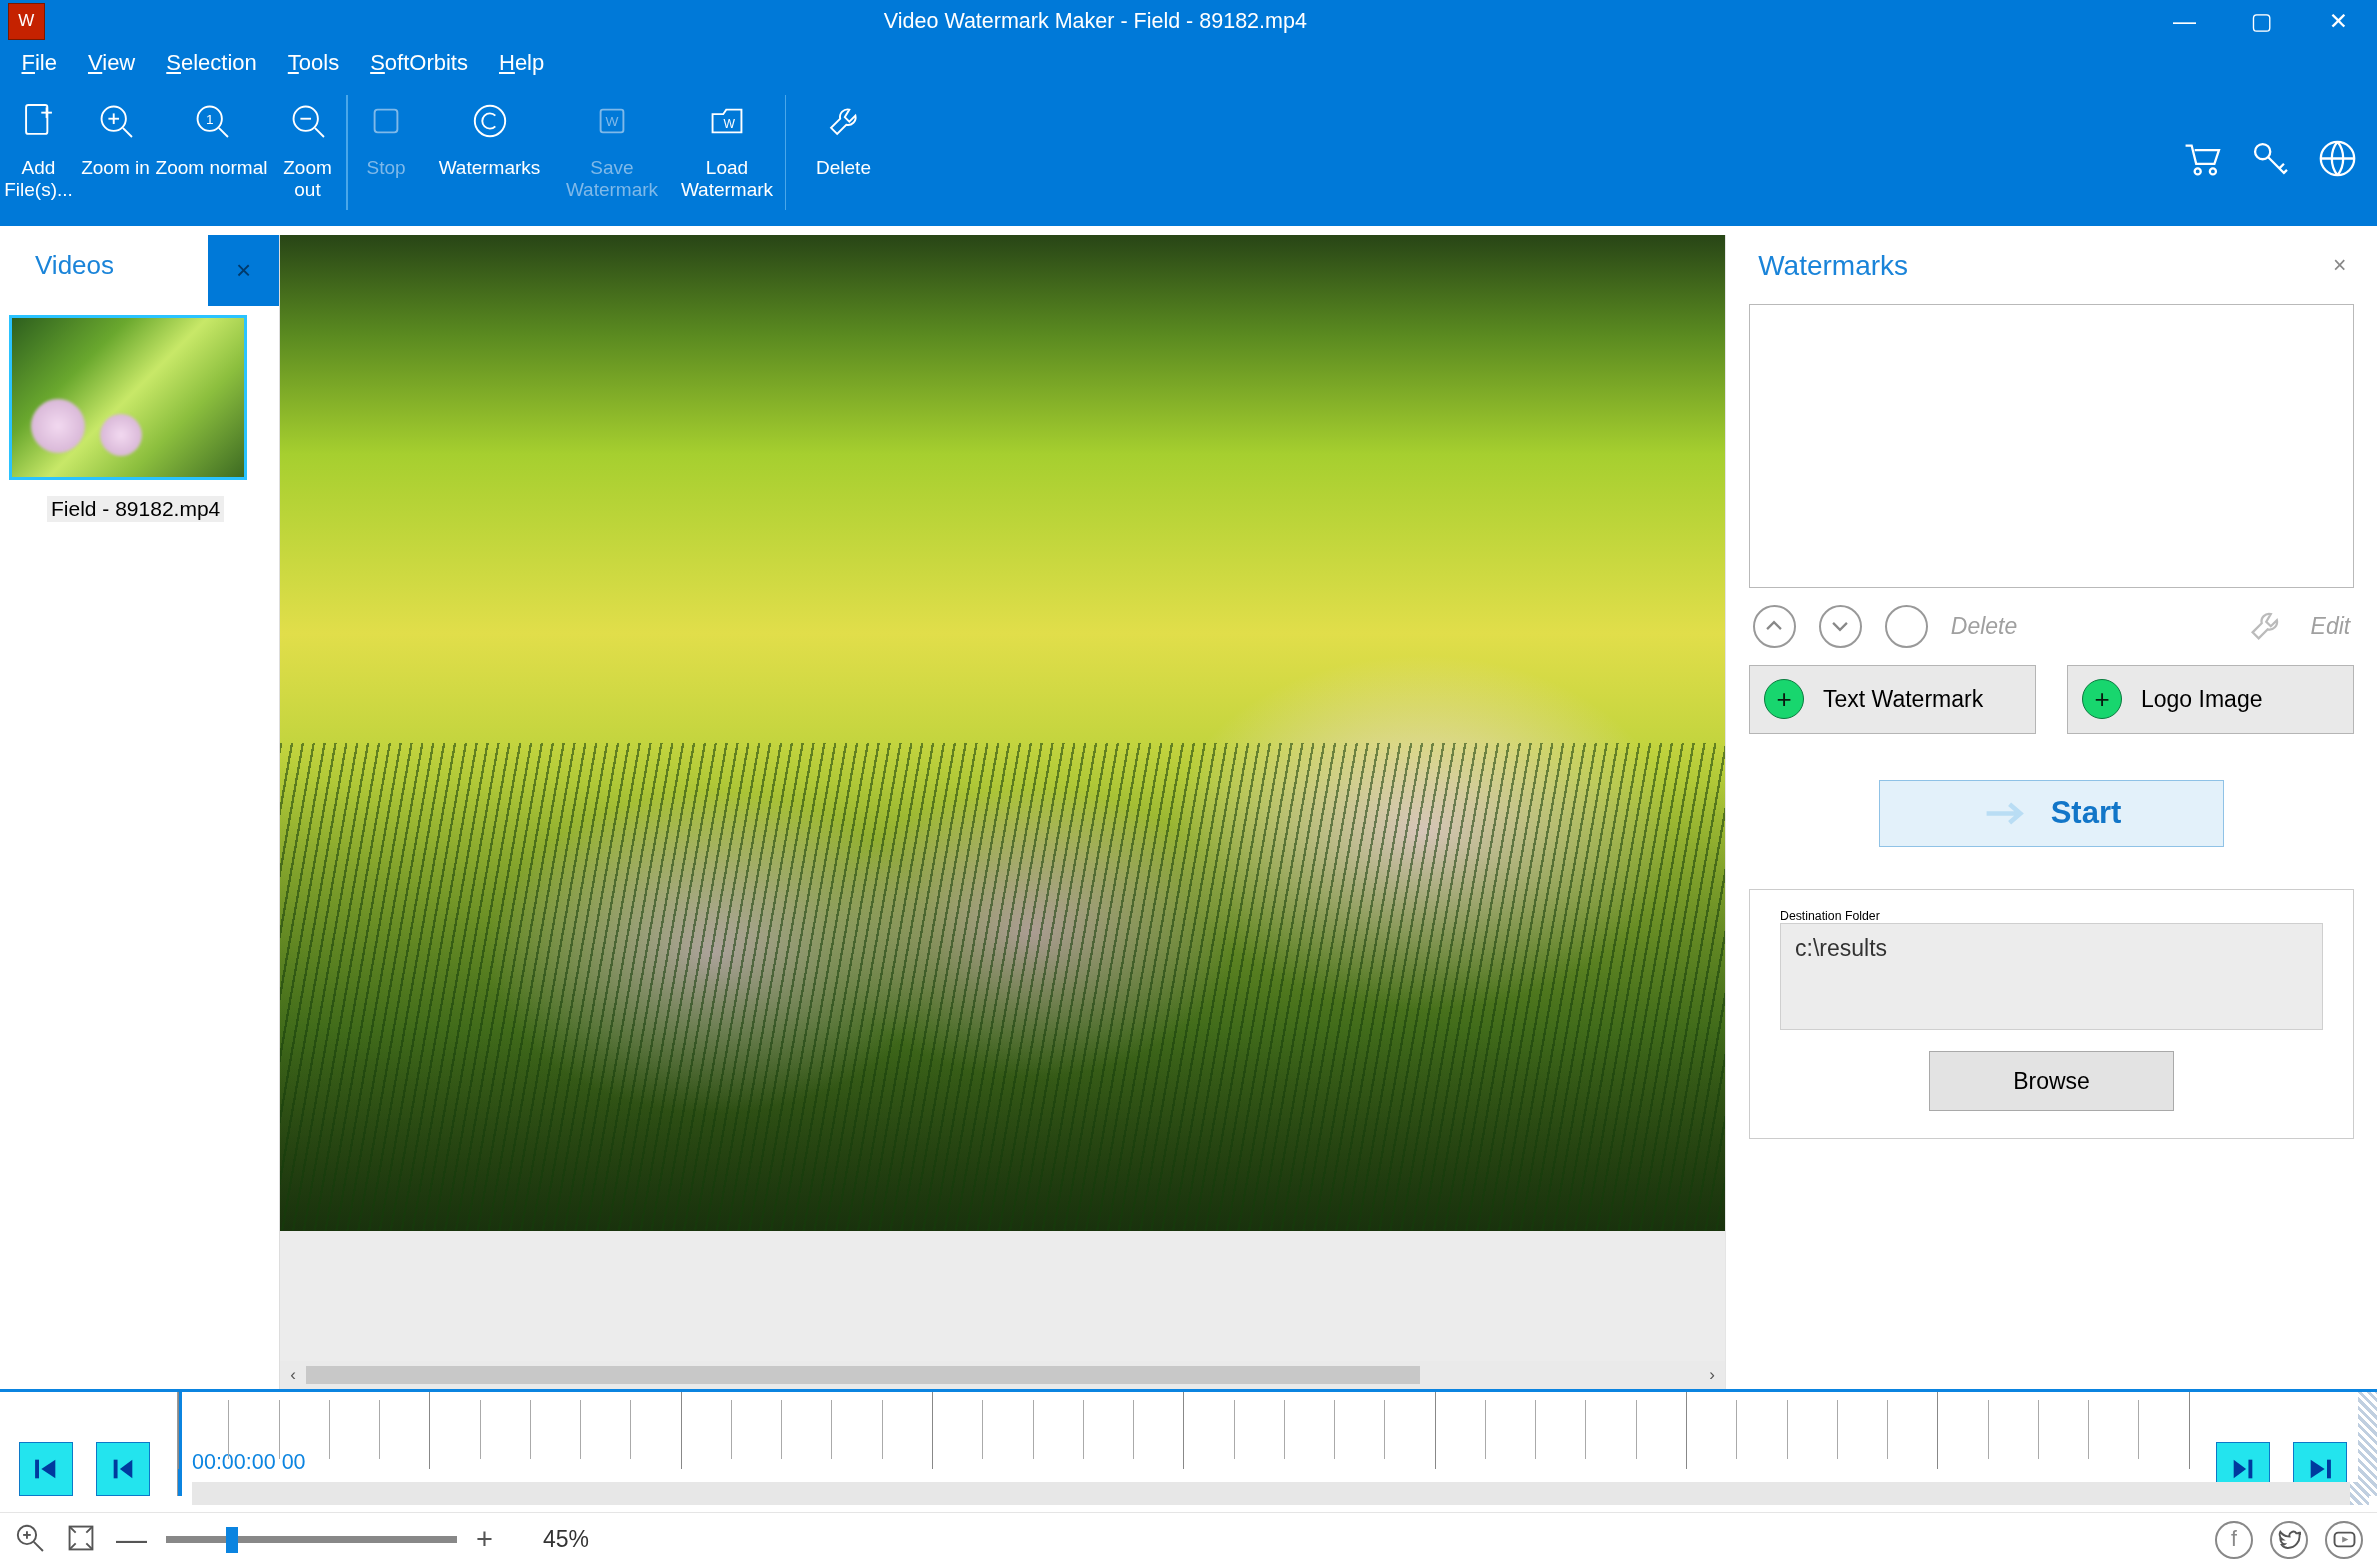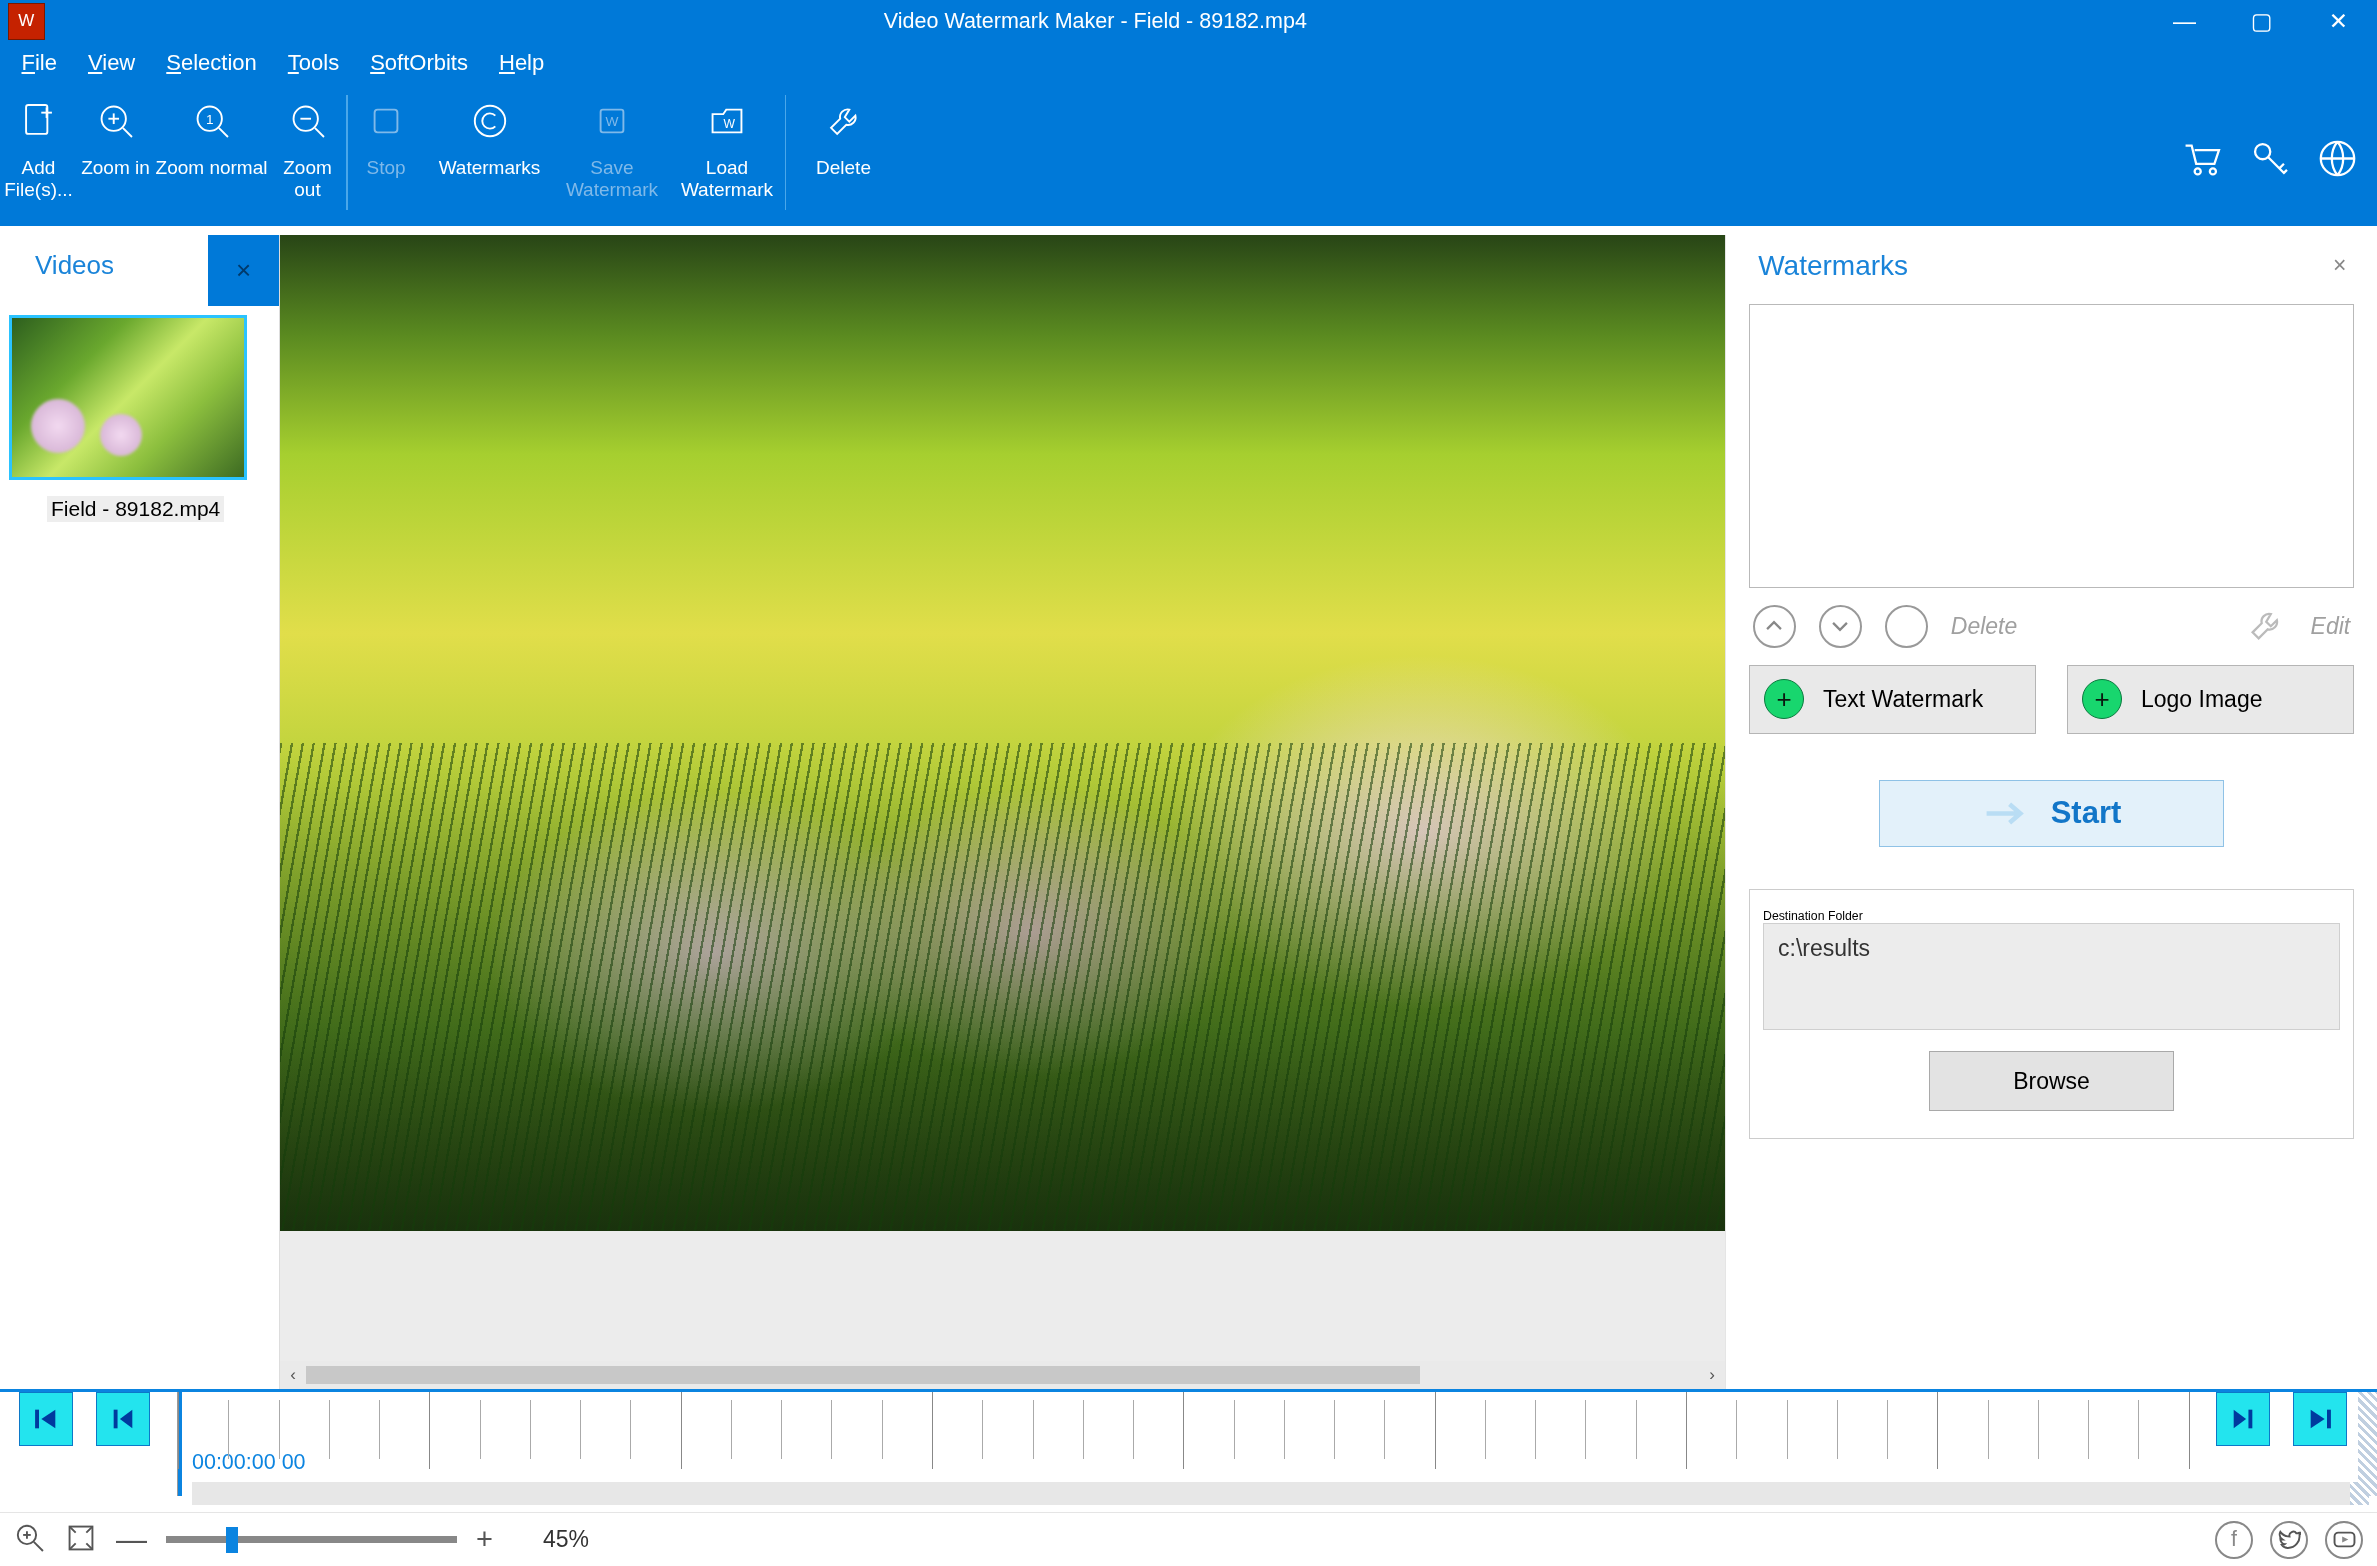--- a/index.html
+++ b/index.html
@@ -72,26 +72,26 @@
 .wm-list { height:284px; border:1.5px solid #b9b9b9; margin-top:7.7px; background:#fff; }
 .wm-ctrls { display:flex; align-items:center; gap:23px; margin:17px 3.8px; }
 .circ { width:43px; height:43px; border:2.3px solid #999; border-radius:50%; display:flex; align-items:center; justify-content:center; color:#777; font-size:20px; }
 .wm-ctrls .txt { color:#a0a0a0; font-size:23px;font-style:italic; }
 .wrench { width:43px; height:43px; }
 .addrow { display:flex; gap:31px; margin-top:7.7px; }
 .addbtn { flex:1; height:69px; border:0.8px solid #b5b5b5; background:#e9e9e9; display:flex; align-items:center; gap:19px; padding-left:14px; font-size:23px; }
 .plus { width:40px; height:40px; border-radius:50%; background:#18d66e; border:1.5px solid #0a7a3e; display:flex; align-items:center; justify-content:center; color:#0a1a10; font-size:26px; }
 .startbtn { width:345px; height:67px; margin:46px auto 0; background:#e3f1fa; border:1.5px solid #8fc2e6; display:flex; align-items:center; justify-content:center; gap:23px; color:#1276c8; font-size:31px; font-weight:600; }
 .startbtn svg { stroke:#b9ddf4; fill:none; stroke-width:6; }
-.dest { margin-top:42px; border:0.8px solid #ccc; padding:19px 13px 27px; position:relative; }
+.dest { margin-top:42px; border:0.8px solid #ccc; padding:19px 30px 27px; position:relative; }
 .dest .path { height:107px; border:1.5px solid #cfcfcf; background:#ececec; padding:11.5px 14px; font-size:23px; color:#333; }
 .dest .browse { display:block; width:245px; height:60px; margin:21.5px auto 0; background:#e3e3e3; border:0.8px solid #a9a9a9; font-size:23px; }
 
 
-.timeline { position:absolute; left:0; right:0; bottom:70px; height:107px; background:#fff; border-top:3.1px solid #0b84e0; display:flex; align-items:flex-start;margin-top:34px; }
+.timeline { position:absolute; left:0; right:0; bottom:70px; height:107px; background:#fff; border-top:3.1px solid #0b84e0; display:flex; align-items:flex-end;margin-top:34px; }
 .tl-btn { width:54px; height:54px; margin:0 11.5px; border:1.5px solid #0c79c8; background:#23e4ee; display:flex; align-items:center; justify-content:center; }
 .tl-btn svg { fill:#003a9e; }
 .tl-ruler { flex:1; height:100%; position:relative; margin:0 15.3px; border-left:0.8px solid #999; }
 .tick { position:absolute; top:7.7px; bottom:37px; width:0.8px; background:#aaa; }
 .tick.maj { top:0; bottom:27px; background:#888; }
 .playhead { position:absolute; left:0; top:0; bottom:0; width:3.8px; background:#0b84e0; }
 .tl-time { position:absolute; left:14px; top:58px; color:#0b84e0; font-size:21.5px; }
 .tl-grip { width:19px; height:100%; background:repeating-linear-gradient(45deg,#c0cfe0 0 3.1px,#fff 3.1px 6.1px); }
 
 

